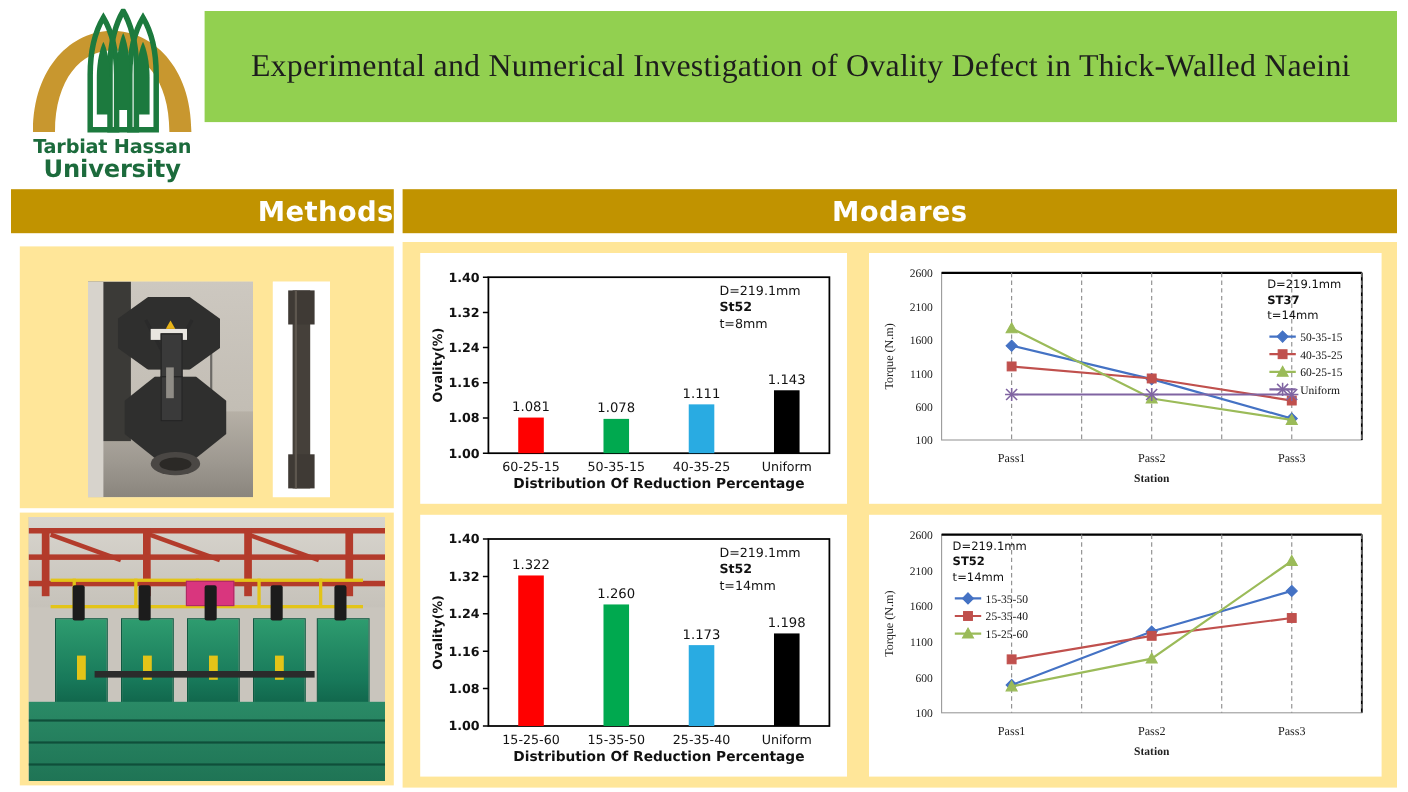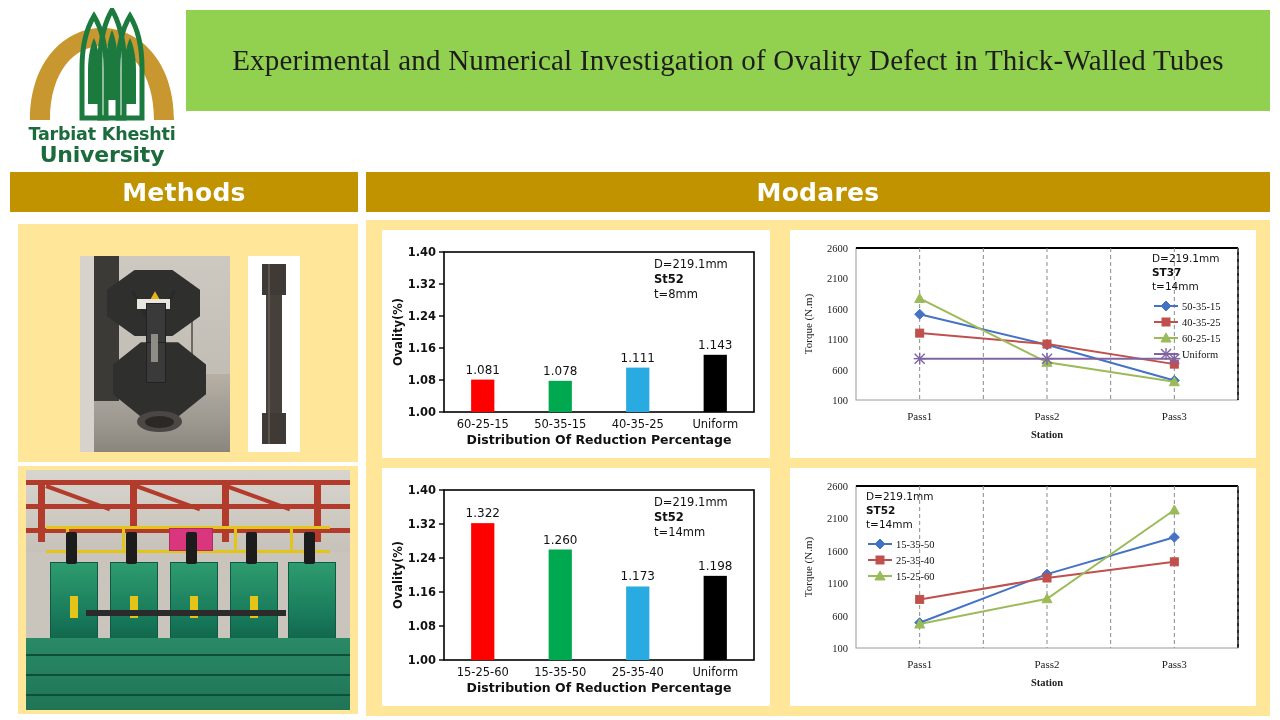--- a/index.html
+++ b/index.html
@@ -43,21 +43,21 @@
 
   
   .band{
     position:absolute;height:40px;background:#C19300;
     display:flex;align-items:center;justify-content:center;
   }
   .band span{
     color:#ffffff;font-weight:bold;font-size:25px;
     font-family:"DejaVu Sans", sans-serif;letter-spacing:0.3px;
   }
-  .band-methods{left:10px;top:172px;width:348px;}
+  .band-methods{left:10px;top:172px;width:348px;justify-content:flex-end;}
   .band-outcomes{left:366px;top:172px;width:904px;}
 
   
   .methods-col{position:absolute;left:10px;top:220px;width:348px;height:492px;}
   .mpanel{position:absolute;background:#FFE699;}
   .mpanel-top{left:8px;top:4px;width:340px;height:238px;}
   .mpanel-bot{left:8px;top:246px;width:340px;height:248px;}
 
   
   .photo{position:absolute;overflow:hidden;}
@@ -143,27 +143,27 @@
           <path d="M78 110 L78 52 C78 30, 84 12, 90 2 C96 12, 102 30, 102 52 L102 110 Z"></path>
           <path d="M96 110 L96 60 C96 36, 102 18, 108 8 C114 18, 120 36, 120 60 L120 110 Z"></path>
         </g>
         <g fill="#1C7A3E">
           <path d="M66 96 L66 62 C66 48, 69 36, 72 30 C75 36, 78 48, 78 62 L78 96 Z"></path>
           <path d="M84 92 L84 56 C84 42, 87 28, 90 22 C93 28, 96 42, 96 56 L96 92 Z"></path>
           <path d="M102 96 L102 62 C102 48, 105 36, 108 30 C111 36, 114 48, 114 62 L114 96 Z"></path>
         </g>
       </svg>
       <div class="logo-text">
-        <span class="l1">Tarbiat Kheshti</span>
+        <span class="l1">Tarbiat Hassan</span>
         <span class="l2">University</span>
       </div>
     </div>
 
     <div class="title-bar">
-      <div class="t">Experimental and Numerical Investigation of Ovality Defect in Thick-Walled Tubes</div>
+      <div class="t">Experimental and Numerical Investigation of Ovality Defect in Thick-Walled Naeini</div>
     </div>
 
   </div>
 
   <div class="band band-methods">
     <span>Methods</span>
   </div>
   <div class="band band-outcomes">
     <span>Modares</span>
   </div>

